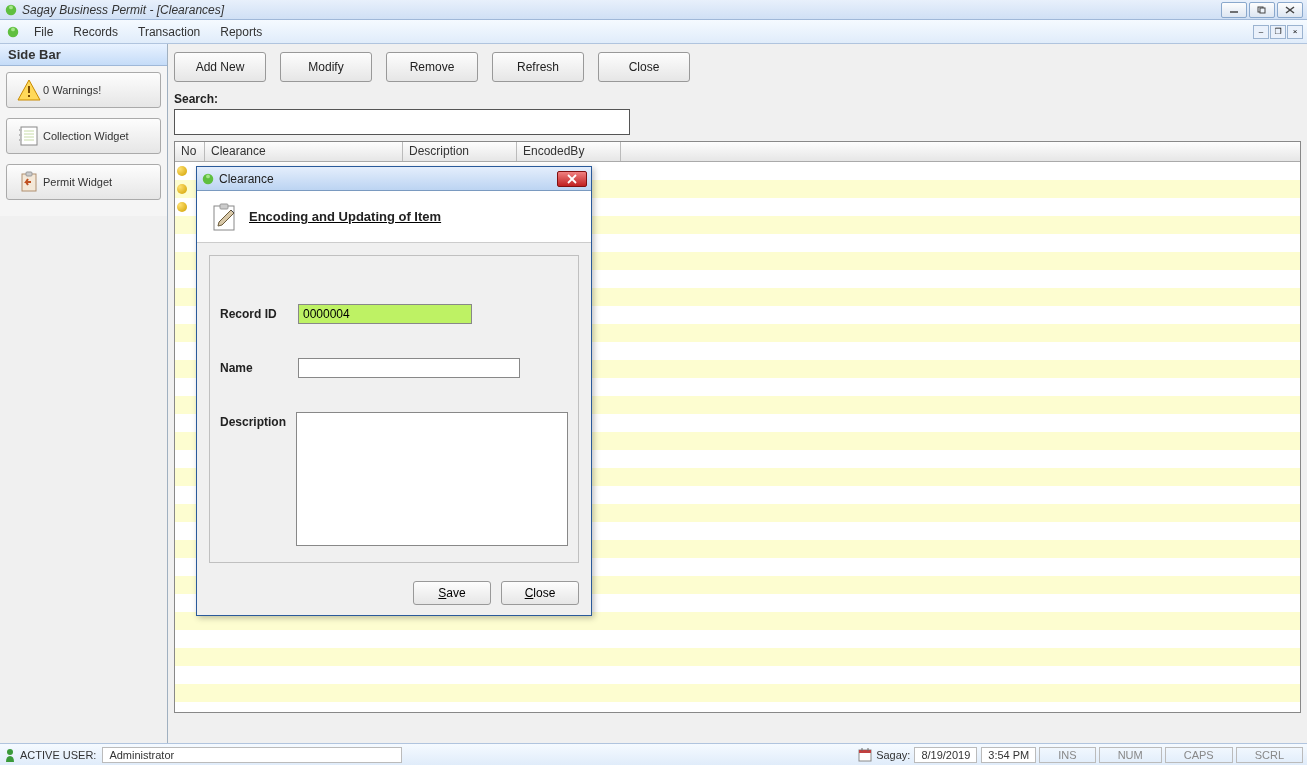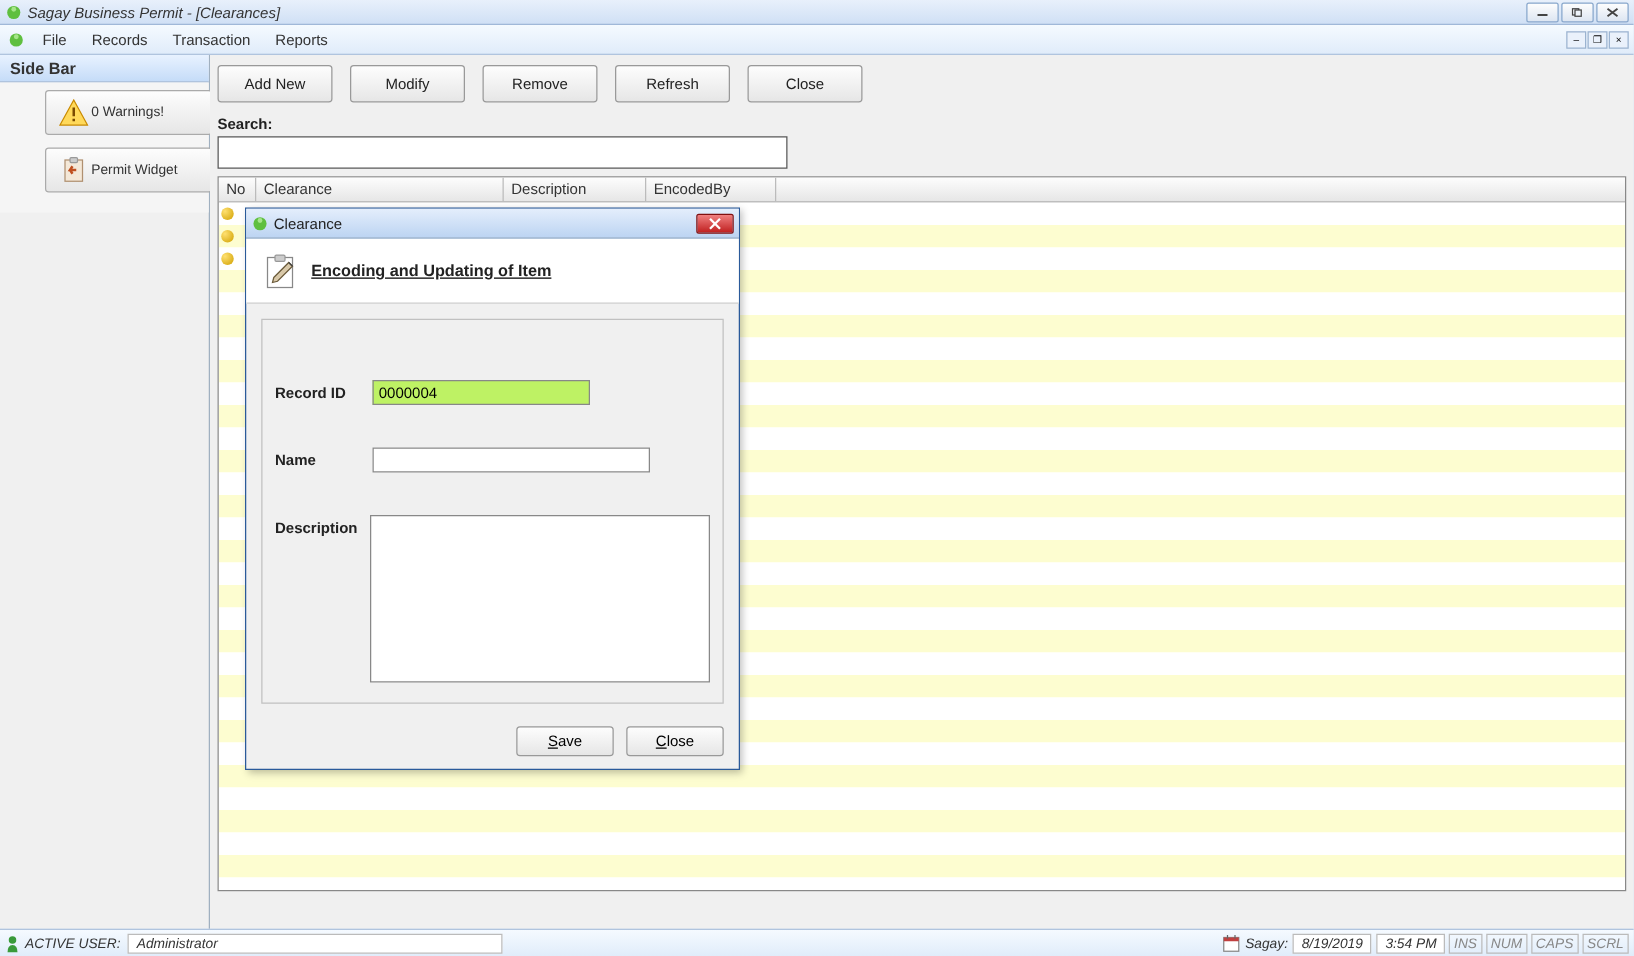--- a/index.html
+++ b/index.html
@@ -115,21 +115,20 @@
   margin-bottom: 10px;
   background: linear-gradient(to bottom, #fdfdfd, #e6e6e6);
   border: 1px solid #aaa;
   border-radius: 3px;
   display: flex;
   align-items: center;
   padding: 0 8px;
   cursor: pointer;
   font-size: 11px;
   color: #333;
-  margin-left: 30px;
 }
 .sidebar-btn .icon-slot {
   width: 28px;
   display: flex;
   align-items: center;
   justify-content: center;
 }
 
 
 .content {
@@ -337,21 +336,20 @@
   left: 0;
   right: 0;
   height: 22px;
   background: linear-gradient(to bottom, #f5faff, #e0ecfa);
   border-top: 1px solid #b0c4de;
   display: flex;
   align-items: center;
   padding: 0 4px;
   font-size: 11px;
   color: #333;
-  font-style: italic;
 }
 .statusbar .user-icon {
   width: 12px; height: 14px;
   margin-right: 4px;
 }
 .statusbar .user-label {
   margin-right: 6px;
 }
 .statusbar .user-value {
   border: 1px solid #bbb;
@@ -369,21 +367,21 @@
   border: 1px solid #bbb;
   background: #fff;
   padding: 1px 6px;
   margin-left: 4px;
   height: 16px;
   display: flex;
   align-items: center;
 }
 .statusbar .ind {
   border: 1px solid #bbb;
-  padding: 1px 3px;
+  padding: 1px 18px;
   margin-left: 3px;
   height: 16px;
   display: flex;
   align-items: center;
   color: #888;
 }
 </style>
 </head>
 <body>
 
@@ -437,20 +435,35 @@
     <div class="sidebar-body">
       <button class="sidebar-btn">
         <span class="icon-slot">
             <svg width="24" height="22" viewBox="0 0 24 22">
               <polygon points="12,1 23,21 1,21" fill="#ffd95a" stroke="#c98a00" stroke-width="1"></polygon>
               <rect x="11" y="7" width="2" height="7" fill="#7a4a00"></rect>
               <rect x="11" y="16" width="2" height="2" fill="#7a4a00"></rect>
             </svg>
           </span>
         <span>0 Warnings!</span>
+      </button>
+      <button class="sidebar-btn">
+        <span class="icon-slot">
+            <svg width="24" height="22" viewBox="0 0 24 22">
+              <rect x="4" y="2" width="16" height="18" fill="#fff" stroke="#888"></rect>
+              <line x1="7" y1="6" x2="17" y2="6" stroke="#c8dca8"></line>
+              <line x1="7" y1="9" x2="17" y2="9" stroke="#c8dca8"></line>
+              <line x1="7" y1="12" x2="17" y2="12" stroke="#c8dca8"></line>
+              <line x1="7" y1="15" x2="17" y2="15" stroke="#c8dca8"></line>
+              <rect x="2" y="4" width="3" height="2" fill="#bbb"></rect>
+              <rect x="2" y="9" width="3" height="2" fill="#bbb"></rect>
+              <rect x="2" y="14" width="3" height="2" fill="#bbb"></rect>
+            </svg>
+          </span>
+        <span>Collection Widget</span>
       </button>
       <button class="sidebar-btn">
         <span class="icon-slot">
             <svg width="24" height="22" viewBox="0 0 24 22">
               <rect x="5" y="3" width="14" height="17" fill="#f4e8d8" stroke="#b09070"></rect>
               <rect x="9" y="1" width="6" height="4" rx="1" fill="#ccc" stroke="#999"></rect>
               <path d="M 14 11 L 9 11 L 11 8 M 9 11 L 11 14" fill="none" stroke="#c05020" stroke-width="2"></path>
             </svg>
           </span>
         <span>Permit Widget</span>

